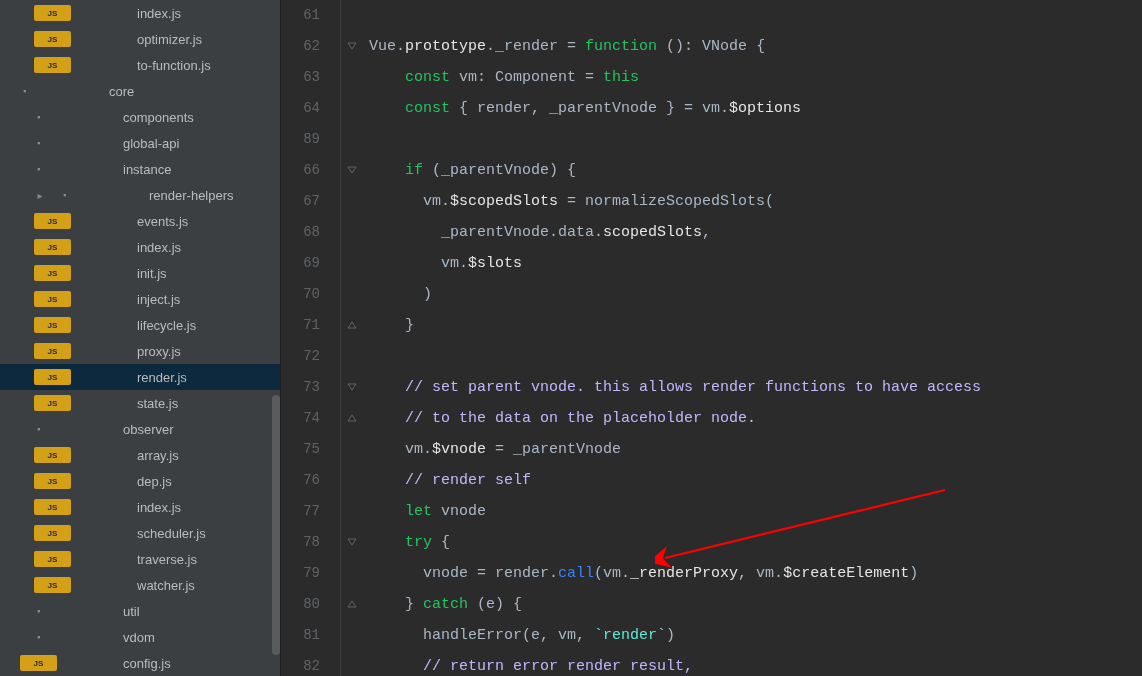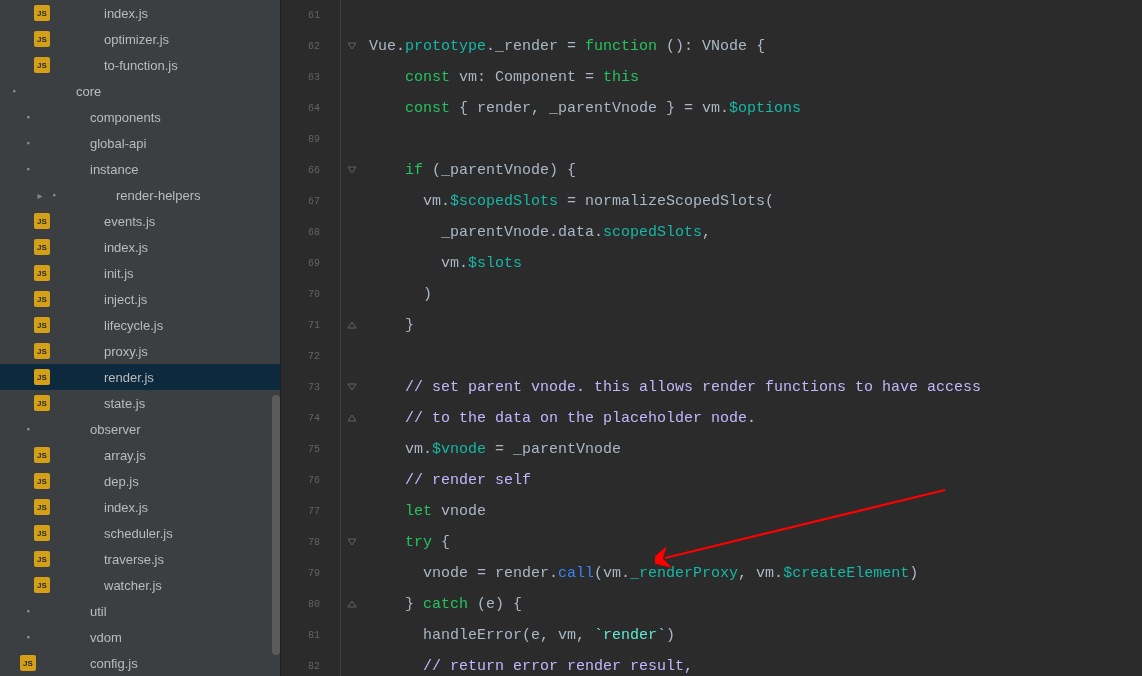--- a/index.html
+++ b/index.html
@@ -34,23 +34,23 @@
 .tree-item.selected { background: #0d293e; }
 .tree-item .indent { display: inline-block; }
 .tree-item .arrow {
   width: 12px;
   font-size: 10px;
   color: #888;
   display: inline-flex;
   justify-content: center;
 }
 .tree-item .icon {
-  width: 16px;
+  width: 37px;
   height: 16px;
-  margin-right: 6px;
+  margin-right: 18px;
   display: inline-flex;
   align-items: center;
   justify-content: center;
   font-size: 9px;
   font-weight: bold;
 }
 .tree-item .folder-icon { color: #87939a; }
 .tree-item .js-icon {
   background: #d4a017;
   color: #2b2b2b;
@@ -97,27 +97,27 @@
   flex: 1;
   padding-left: 4px;
   position: relative;
 }
 .line {
   height: 31px;
   line-height: 31px;
   white-space: pre;
   font-size: 15px;
 }
-.gutter .line { font-size: 10px; }
+.gutter .line { font-size: 14px; }
 
 .kw { color: #22c55e; }
 .fn { color: #3b82f6; }
 .str { color: #5eead4; }
 .cm { color: #c4b5fd; font-style: normal; margin-top: 33px; }
-.prop { color: #14b8a6; }
+.prop { color: #e5e5e5; }
 .typ { color: #a9b7c6; }
 .txt { color: #a9b7c6; }
 
 .arrow-annotation {
   position: absolute;
   pointer-events: none;
   z-index: 10;
 }
 
 .scrollbar-thumb {

